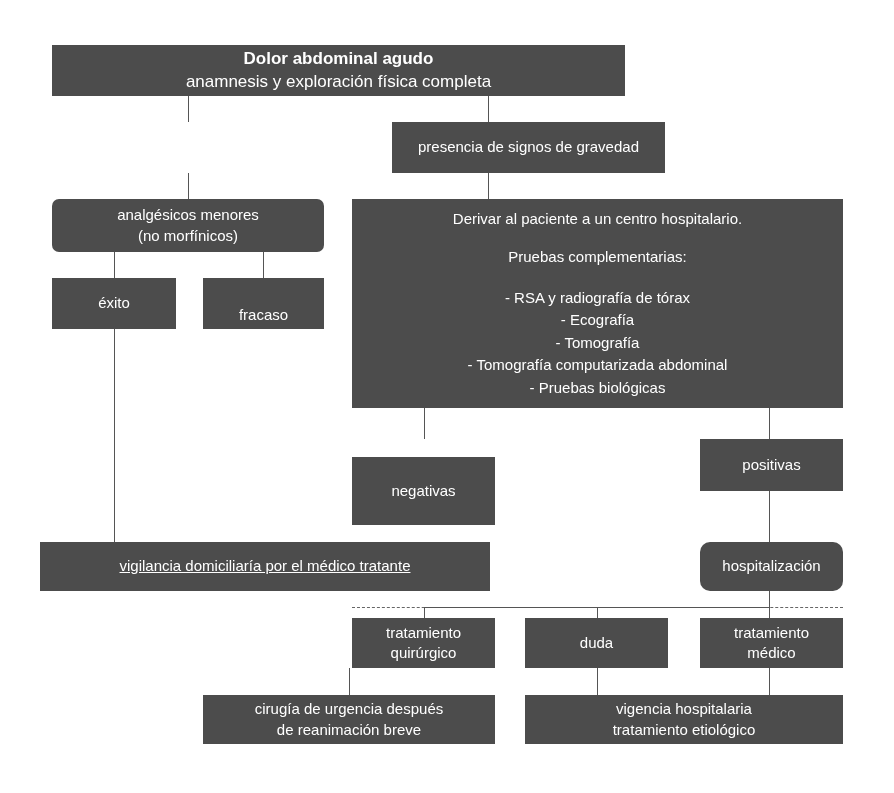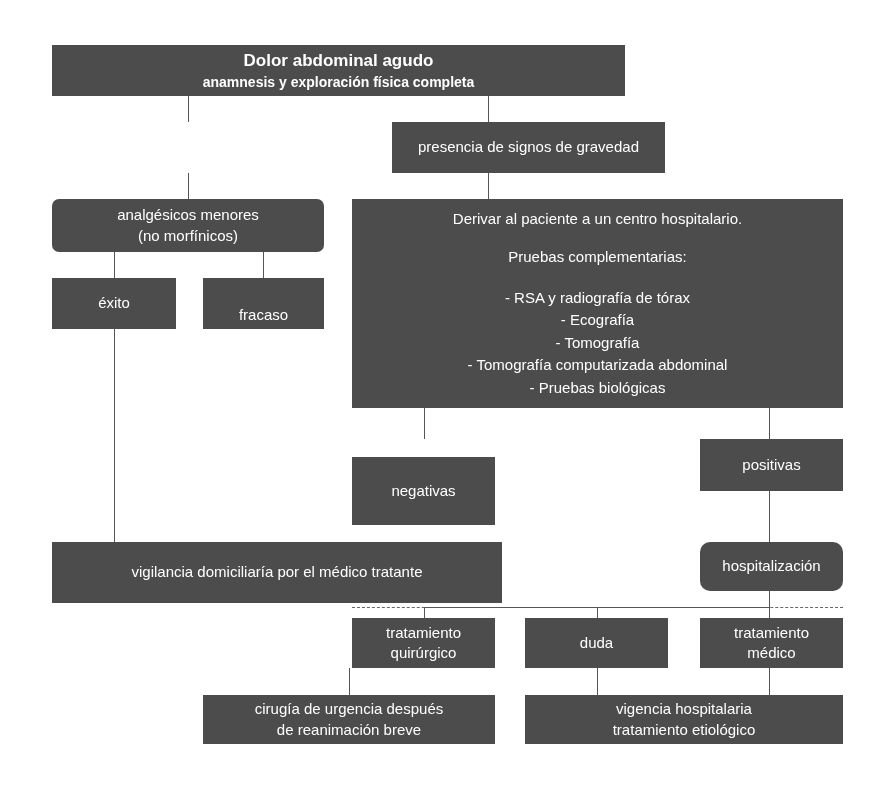--- a/index.html
+++ b/index.html
@@ -41,23 +41,22 @@
     padding: 8px 10px;
   }
   .node-title .title-main {
     display: block;
     font-weight: bold;
     font-size: 17px;
     line-height: 1.4;
   }
   .node-title .title-sub {
     display: block;
-    font-size: 14px;
+    font-size: 17px;
     line-height: 1.35;
-    font-weight: bold;
   }
   .node-big {
     flex-direction: column;
     justify-content: center;
     font-size: 15px;
     padding: 2px 12px;
   }
   .node-big .blk {
     display: block;
     white-space: pre-line;
@@ -162,21 +161,21 @@
   </div>
 
   <div class="node" style="left:352px; top:457px; width:143px; height:68px;">
     <span class="nlines">negativas</span>
   </div>
 
   <div class="node" style="left:700px; top:439px; width:143px; height:52px;">
     <span class="nlines">positivas</span>
   </div>
 
-  <div class="node" style="left:52px; top:542px; width:450px; height:61px;">
+  <div class="node" style="left:40px; top:542px; width:450px; height:49px;text-decoration:underline;">
     <span class="nlines">vigilancia domiciliaría por el médico tratante</span>
   </div>
 
   <div class="node" style="left:700px; top:542px; width:143px; height:49px;border-radius:10px;">
     <span class="nlines">hospitalización</span>
   </div>
 
   <div class="node" style="left:352px; top:618px; width:143px; height:50px;">
     <span class="nlines">tratamiento
 quirúrgico</span>

